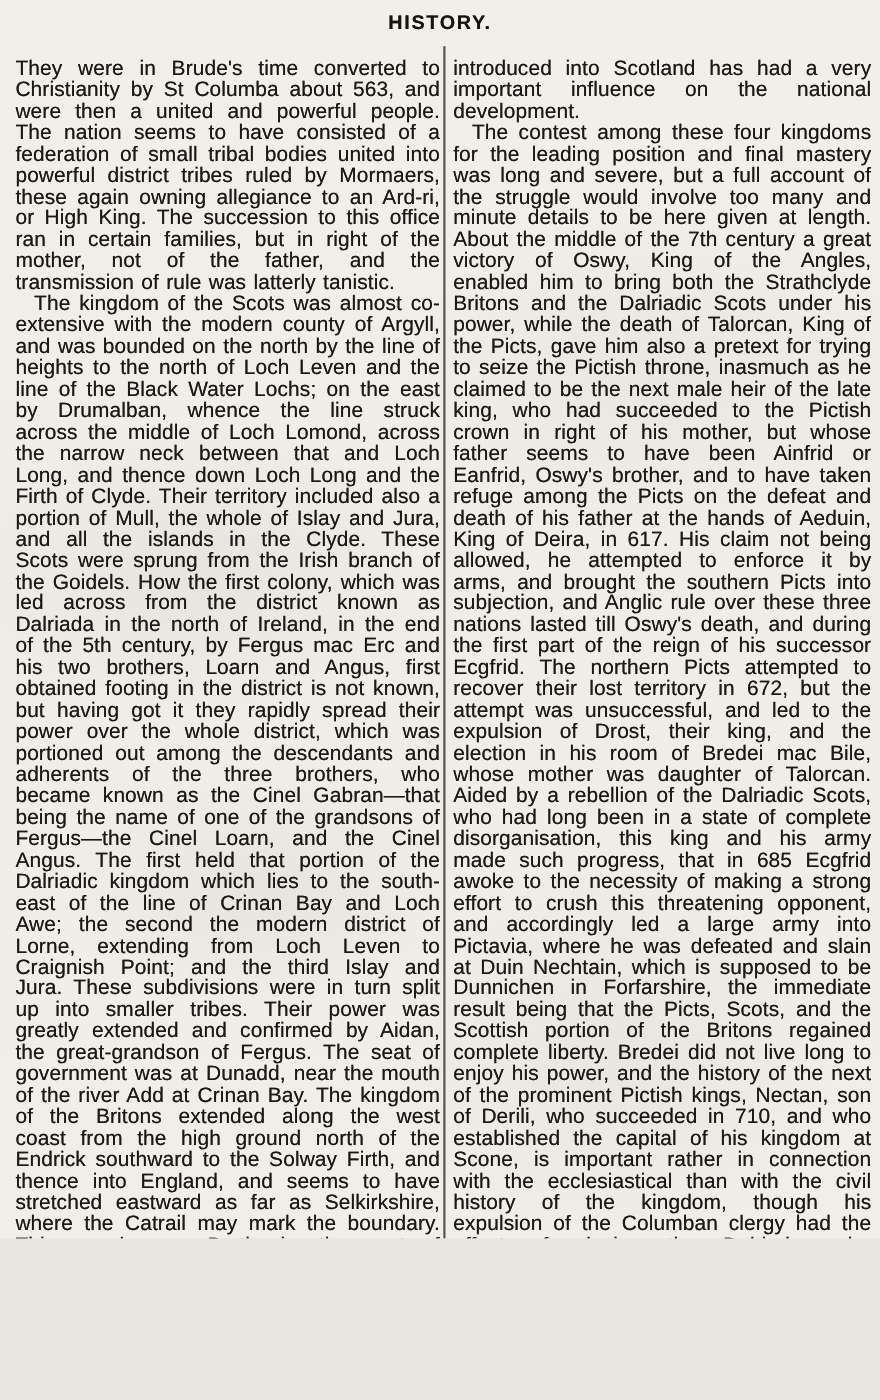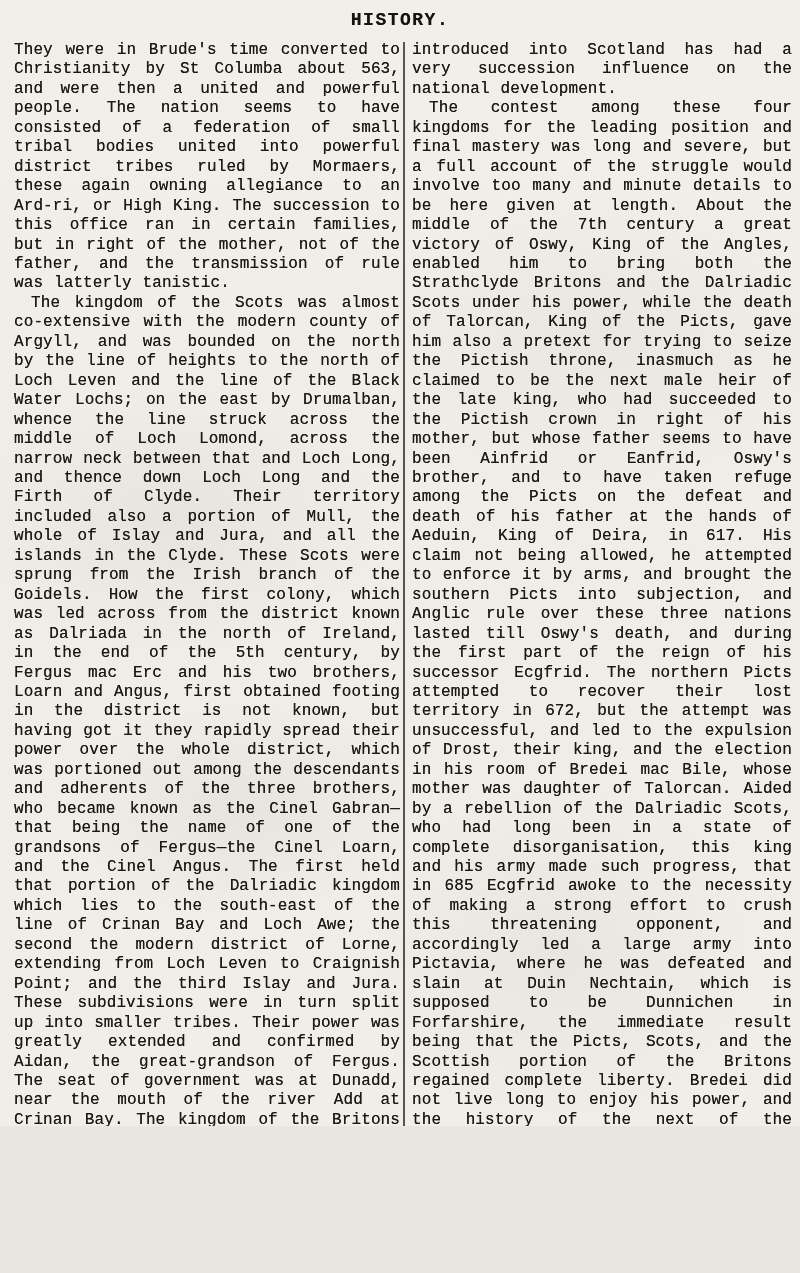--- a/index.html
+++ b/index.html
@@ -11,21 +11,21 @@
     position: relative;
     width: 800px;
     height: 1126px;
     margin: 0 auto;
     background:
       radial-gradient(ellipse 300px 200px at 22% 46%, rgba(60,58,52,0.05), rgba(0,0,0,0) 70%),
       radial-gradient(ellipse 260px 160px at 30% 72%, rgba(60,58,52,0.05), rgba(0,0,0,0) 70%),
       radial-gradient(ellipse 340px 220px at 75% 30%, rgba(60,58,52,0.04), rgba(0,0,0,0) 70%),
       radial-gradient(ellipse 300px 260px at 70% 85%, rgba(60,58,52,0.045), rgba(0,0,0,0) 70%),
       linear-gradient(180deg, #f1efe9 0%, #efede7 50%, #f0eee8 100%);
-    font-family: Liberation Mono, monospace;
+    font-family: Liberation Sans, sans-serif;
     color: #1b1815;
     overflow: hidden;
   }
   .header {
     position: absolute;
     top: 10px;
     left: 0;
     width: 100%;
     text-align: center;
     font-size: 18px;
@@ -37,24 +37,24 @@
   .divider {
     position: absolute;
     left: 403px;
     top: 42px;
     width: 2px;
     height: 1212px;
     background: rgba(44,41,36,0.78);
   }
   .col {
     position: absolute;
-    top: 41px;
+    top: 53px;
     height: 1218px;
     overflow: hidden;
-    font-size: 16px;
+    font-size: 19px;
     line-height: 19.45px;
     text-align: justify;
     letter-spacing: 0.1px;
     word-spacing: 1.2px;
     text-shadow: 0 0 0.35px rgba(27,24,21,0.8);
   }
   .col-left  { left: 14px;  width: 386px; }
   .col-right { left: 412px; width: 380px; }
   .col p { margin: 0; }
   .col p.indent { text-indent: 17px; }
@@ -75,19 +75,19 @@
   <div class="header">HISTORY.</div>
 
   <div class="divider"></div>
 
   <div class="col col-left">
     <p class="noindent">They were in Brude's time converted to Christianity by St Columba about 563, and were then a united and powerful people. The nation seems to have consisted of a federation of small tribal bodies united into powerful district tribes ruled by Mormaers, these again owning allegiance to an Ard-ri, or High King. The succession to this office ran in certain families, but in right of the mother, not of the father, and the transmission of rule was latterly tanistic.</p>
     <p class="indent">The kingdom of the Scots was almost co-extensive with the modern county of Argyll, and was bounded on the north by the line of heights to the north of Loch Leven and the line of the Black Water Lochs; on the east by Drumalban, whence the line struck across the middle of Loch Lomond, across the narrow neck between that and Loch Long, and thence down Loch Long and the Firth of Clyde. Their territory included also a portion of Mull, the whole of Islay and Jura, and all the islands in the Clyde. These Scots were sprung from the Irish branch of the Goidels. How the first colony, which was led across from the district known as Dalriada in the north of Ireland, in the end of the 5th century, by Fergus mac Erc and his two brothers, Loarn and Angus, first obtained footing in the district is not known, but having got it they rapidly spread their power over the whole district, which was portioned out among the descendants and adherents of the three brothers, who became known as the Cinel Gabran—that being the name of one of the grandsons of Fergus—the Cinel Loarn, and the Cinel Angus. The first held that portion of the Dalriadic kingdom which lies to the south-east of the line of Crinan Bay and Loch Awe; the second the modern district of Lorne, extending from Loch Leven to Craignish Point; and the third Islay and Jura. These subdivisions were in turn split up into smaller tribes. Their power was greatly extended and confirmed by Aidan, the great-grandson of Fergus. The seat of government was at Dunadd, near the mouth of the river Add at Crinan Bay. The kingdom of the Britons extended along the west coast from the high ground north of the Endrick southward to the Solway Firth, and thence into England, and seems to have stretched eastward as far as Selkirkshire, where the Catrail may mark the boundary. This people was Brythonic; the seat of government was at Alclwyd, the modern Dumbarton; and probably the succession, based on Roman principle—the Strathclyde Britons being highly Romanised—was in the male line. The portion of this tract inhabited by the Picts of Galloway has been already mentioned. To the east of the Strathclyde Britons, extending from the Firth of Forth southward to the Border, and thence into England, was the kingdom of the Angles of Bernicia, while the district from Edinburgh westward along the Firth of and river Forth was a sort of debatable land between the Britons, Angles, and Picts. The Pictish Manaw has been already noticed; the Britons had a fitful authority over the strip between the boundaries of the kingdom and the river Forth, and the Angles disputed the possession of the strip of Manaw along the coast. Bands of Saxons seem to have begun to form settlements on the east coast as early as the 4th century, and after the Romans quitted the island their numbers and power so greatly increased that they were able to wrest from the Britons considerable tracts of territory. One of these tracts lay along the south shore of the Firth of Forth, the native leader in the struggle here against the aggressors being probably the original of the great King Arthur. However that may be, the large number of scattered settlements of Frisians and Angles which had been formed all along the coast between the Tees and the Forth, were in 547 united into the kingdom of Bernicia by Ida, son of Eobba, and the Teutonic element thus</p>
   </div>
 
   <div class="col col-right">
-    <p class="noindent">introduced into Scotland has had a very succession influence on the national development.</p>
+    <p class="noindent">introduced into Scotland has had a very important influence on the national development.</p>
     <p class="indent"><span>The contest among these four kingdoms for the leading position and final mastery was long and severe, but a full account of the struggle would involve too many and minute details to be here given at length. About the middle of the 7th century a great victory of Oswy, King of the Angles, enabled him to bring both the Strathclyde Britons and the Dalriadic Scots under his power, while the death of Talorcan, King of the Picts, gave him also a pretext for trying to seize the Pictish throne, inasmuch as he claimed to be the next male heir of the late king, who had succeeded to the Pictish crown in right of his mother, but whose father seems to have been Ainfrid or Eanfrid, Oswy's brother, and to have taken refuge among the Picts on the defeat and death of his father at the hands of Aeduin, King of Deira, in 617. His claim not being allowed, he attempted to enforce it by arms, and brought the southern Picts into subjection, and Anglic rule over these three nations lasted till Oswy's death, and during the first part of the reign of his successor Ecgfrid. The northern Picts attempted to recover their lost territory in 672, but the attempt was unsuccessful, and led to the expulsion of Drost, their king, and the election in his room of Bredei mac Bile, whose mother was daughter of Talorcan. Aided by a rebellion of the Dalriadic Scots, who had long been in a state of complete disorganisation, this king and his army made such progress, that in 685 Ecgfrid awoke to the necessity of making a strong effort to crush this threatening opponent, and accordingly led a large army into Pictavia, where he was defeated and slain at Duin Nechtain, which is supposed to be Dunnichen in Forfarshire, the immediate result being that the Picts, Scots, and the Scottish portion of the Britons regained complete liberty. Bredei did not live long to enjoy his power, and the history of the next of the prominent Pictish kings, Nectan, son of Derili, who succeeded in 710, and who established the capital of his kingdom at Scone, is important rather in connection with the ecclesiastical than with the civil history of the kingdom, though his expulsion of the Columban clergy had the effect of placing the Dalriads, who supported their claims, in direct enmity to him, and probably of causing dissensions among his own subjects; for after Nectan became a monk in 724, there seems to have been a feeling of opposition between his supporters and those of his successor, Drust—a feeling that by and by resulted in civil war. After a stubborn contest among the four claimants for power who made their appearance, victory finally lay with Angus or Hungus mac Fergus, who firmly established his power about 730, and in 740 extended his dominion by conquering the Dalriadic Scots, whose kingdom thus became practically a Pictish province. In company with Eadberct, King of Northumbria, he also acquired power over the Strathclyde Britons, and the third king in succession after him, Alpin (775–80), seems also to have ruled over some part of the Saxon district south of the Forth, for in the </span><i>Annals of Ulster</i><span> he is termed King of the Saxons. Almost immediately after this, the hitherto accepted rule of Pictish succession, which never admitted the son of any former king as eligible for the crown, was broken through in favour of Talorgan, son of Angus, a proceeding which raised disputes between the southern Picts, who accepted his rule, and the northern Picts, who seem to have rejected it, and who, after having a separate king for some time, seem to have at length broken up into large tribes, owning allegiance only to their local rulers, and practically independent of the central authority in the south. This and other quarrels paved the way for a temporarily successful attempt on the crown by Alpin the Scot, sprung</span></p>
   </div>
 
   <div class="pagenum">786</div>
 
 </div>
 
 </body></html>

